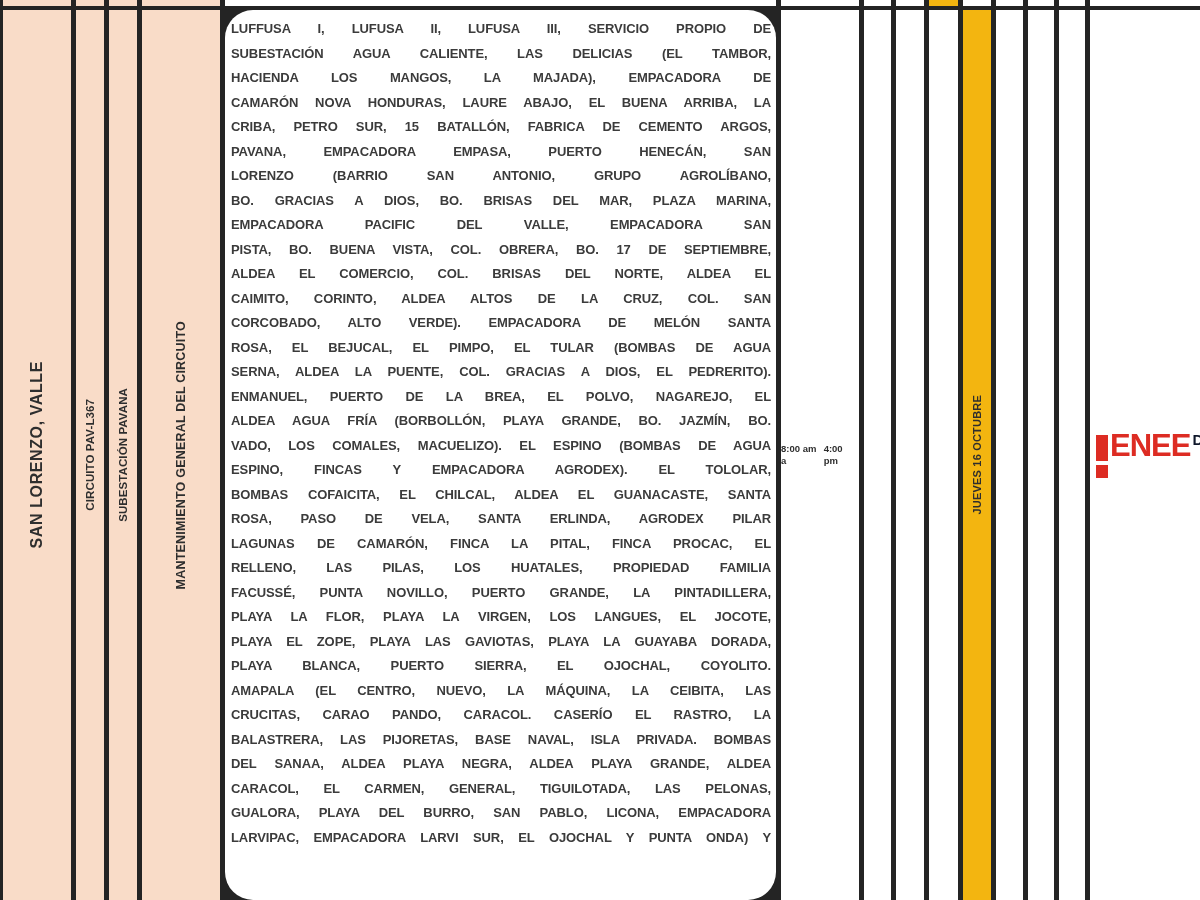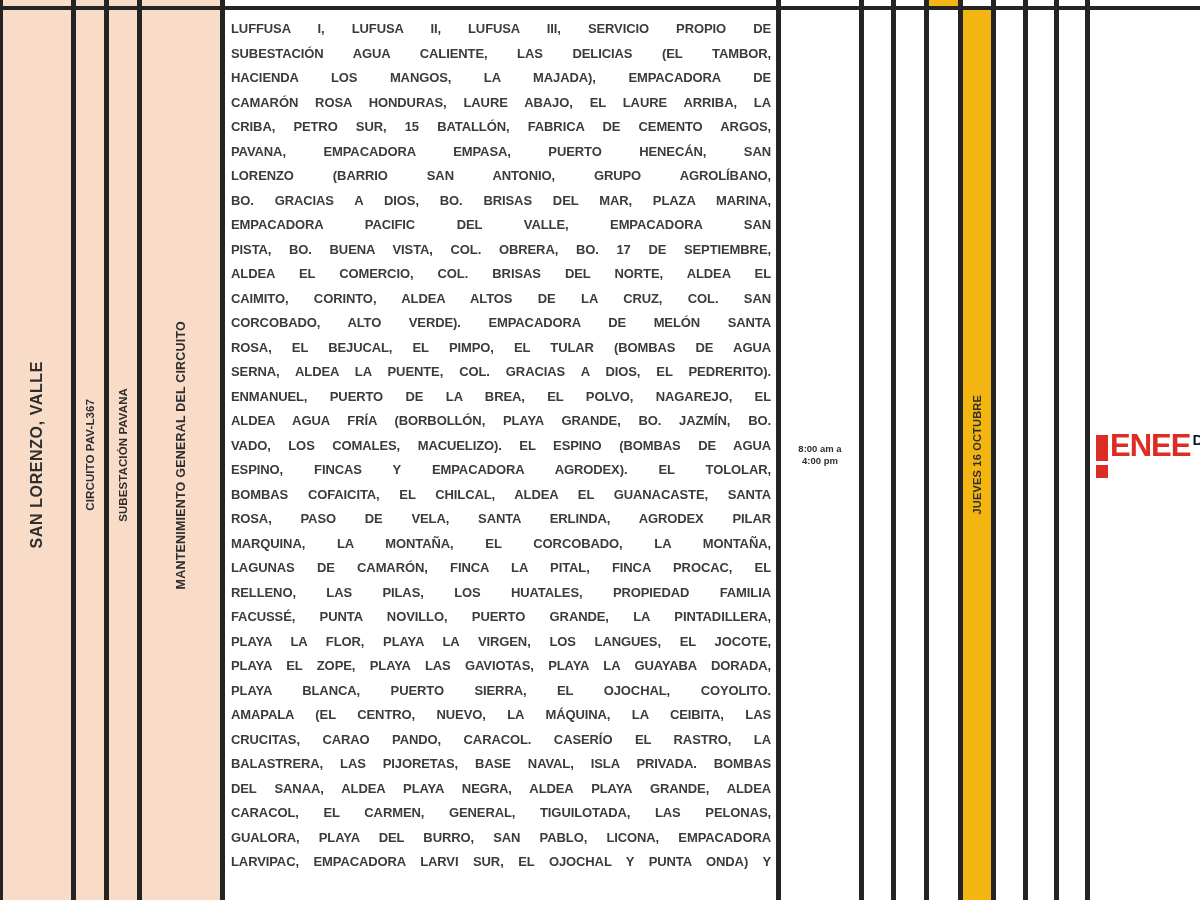--- a/index.html
+++ b/index.html
@@ -29,34 +29,34 @@
     white-space: nowrap;
     color: #2e2e2e;
     font-weight: 700;
   }
   .region-label   { font-size: 16px; letter-spacing: 0.6px; }
   .circuit-label  { font-size: 11.5px; letter-spacing: 0.1px; }
   .substation-label { font-size: 11.5px; letter-spacing: 0.1px; }
   .worktype-label { font-size: 12.5px; letter-spacing: 0.2px; }
   .date-label     { font-size: 11px; letter-spacing: 0.2px; }
 
-  .areas-cell { padding: 7px 5px 0 6px; }
+  .areas-cell { padding: 7px 5px 0 6px; border-radius: 28px; }
   .area-line {
     font-size: 13px;
     font-weight: 700;
     line-height: 24.5px;
     height: 24.5px;
     color: #3b3b3b;
     letter-spacing: -0.1px;
     text-align: justify;
     text-align-last: justify;
     white-space: nowrap;
   }
 
-  .time-cell { display: flex; flex-direction: column; align-items: center; justify-content: center; }
+  .time-cell { display: flex; flex-direction: row; align-items: center; justify-content: center; }
   .time-line { font-size: 9.5px; font-weight: 700; color: #2e2e2e; line-height: 12px; }
 
   .logo-cell { display: flex; align-items: center; justify-content: flex-start; padding-left: 6px; }
   .logo { display: flex; align-items: flex-start; }
   .logo-mark { display: flex; flex-direction: column; margin-top: 3px; margin-right: 2px; }
   .logo-mark .bar-top { width: 12px; height: 26px; background: #dd2c23; }
   .logo-mark .bar-gap { width: 12px; height: 4px; background: #fff; }
   .logo-mark .bar-bot { width: 12px; height: 13px; background: #dd2c23; }
   .logo-textwrap { display: flex; flex-direction: row; }
   .logo-enee {
@@ -102,39 +102,38 @@
     </div>
 
     <div class="cell pink vwrap">
       <span class="vtext worktype-label">MANTENIMIENTO GENERAL DEL CIRCUITO</span>
     </div>
 
     <div class="cell areas-cell">
         <div class="area-line">LUFFUSA I, LUFUSA II, LUFUSA III, SERVICIO PROPIO DE</div>
         <div class="area-line">SUBESTACIÓN AGUA CALIENTE, LAS DELICIAS (EL TAMBOR,</div>
         <div class="area-line">HACIENDA LOS MANGOS, LA MAJADA), EMPACADORA DE</div>
-        <div class="area-line">CAMARÓN ROSA HONDURAS, LAURE ABAJO, EL LAURE ARRIBA, LA</div>
+        <div class="area-line">CAMARÓN NOVA HONDURAS, LAURE ABAJO, EL BUENA ARRIBA, LA</div>
         <div class="area-line">CRIBA, PETRO SUR, 15 BATALLÓN, FABRICA DE CEMENTO ARGOS,</div>
         <div class="area-line">PAVANA, EMPACADORA EMPASA, PUERTO HENECÁN, SAN</div>
         <div class="area-line">LORENZO (BARRIO SAN ANTONIO, GRUPO AGROLÍBANO,</div>
         <div class="area-line">BO. GRACIAS A DIOS, BO. BRISAS DEL MAR, PLAZA MARINA,</div>
         <div class="area-line">EMPACADORA PACIFIC DEL VALLE, EMPACADORA SAN</div>
         <div class="area-line">PISTA, BO. BUENA VISTA, COL. OBRERA, BO. 17 DE SEPTIEMBRE,</div>
         <div class="area-line">ALDEA EL COMERCIO, COL. BRISAS DEL NORTE, ALDEA EL</div>
         <div class="area-line">CAIMITO, CORINTO, ALDEA ALTOS DE LA CRUZ, COL. SAN</div>
         <div class="area-line">CORCOBADO, ALTO VERDE). EMPACADORA DE MELÓN SANTA</div>
         <div class="area-line">ROSA, EL BEJUCAL, EL PIMPO, EL TULAR (BOMBAS DE AGUA</div>
         <div class="area-line">SERNA, ALDEA LA PUENTE, COL. GRACIAS A DIOS, EL PEDRERITO).</div>
         <div class="area-line">ENMANUEL, PUERTO DE LA BREA, EL POLVO, NAGAREJO, EL</div>
         <div class="area-line">ALDEA AGUA FRÍA (BORBOLLÓN, PLAYA GRANDE, BO. JAZMÍN, BO.</div>
         <div class="area-line">VADO, LOS COMALES, MACUELIZO). EL ESPINO (BOMBAS DE AGUA</div>
         <div class="area-line">ESPINO, FINCAS Y EMPACADORA AGRODEX). EL TOLOLAR,</div>
         <div class="area-line">BOMBAS COFAICITA, EL CHILCAL, ALDEA EL GUANACASTE, SANTA</div>
         <div class="area-line">ROSA, PASO DE VELA, SANTA ERLINDA, AGRODEX PILAR</div>
-        <div class="area-line">MARQUINA, LA MONTAÑA, EL CORCOBADO, LA MONTAÑA,</div>
         <div class="area-line">LAGUNAS DE CAMARÓN, FINCA LA PITAL, FINCA PROCAC, EL</div>
         <div class="area-line">RELLENO, LAS PILAS, LOS HUATALES, PROPIEDAD FAMILIA</div>
         <div class="area-line">FACUSSÉ, PUNTA NOVILLO, PUERTO GRANDE, LA PINTADILLERA,</div>
         <div class="area-line">PLAYA LA FLOR, PLAYA LA VIRGEN, LOS LANGUES, EL JOCOTE,</div>
         <div class="area-line">PLAYA EL ZOPE, PLAYA LAS GAVIOTAS, PLAYA LA GUAYABA DORADA,</div>
         <div class="area-line">PLAYA BLANCA, PUERTO SIERRA, EL OJOCHAL, COYOLITO.</div>
         <div class="area-line">AMAPALA (EL CENTRO, NUEVO, LA MÁQUINA, LA CEIBITA, LAS</div>
         <div class="area-line">CRUCITAS, CARAO PANDO, CARACOL. CASERÍO EL RASTRO, LA</div>
         <div class="area-line">BALASTRERA, LAS PIJORETAS, BASE NAVAL, ISLA PRIVADA. BOMBAS</div>
         <div class="area-line">DEL SANAA, ALDEA PLAYA NEGRA, ALDEA PLAYA GRANDE, ALDEA</div>

